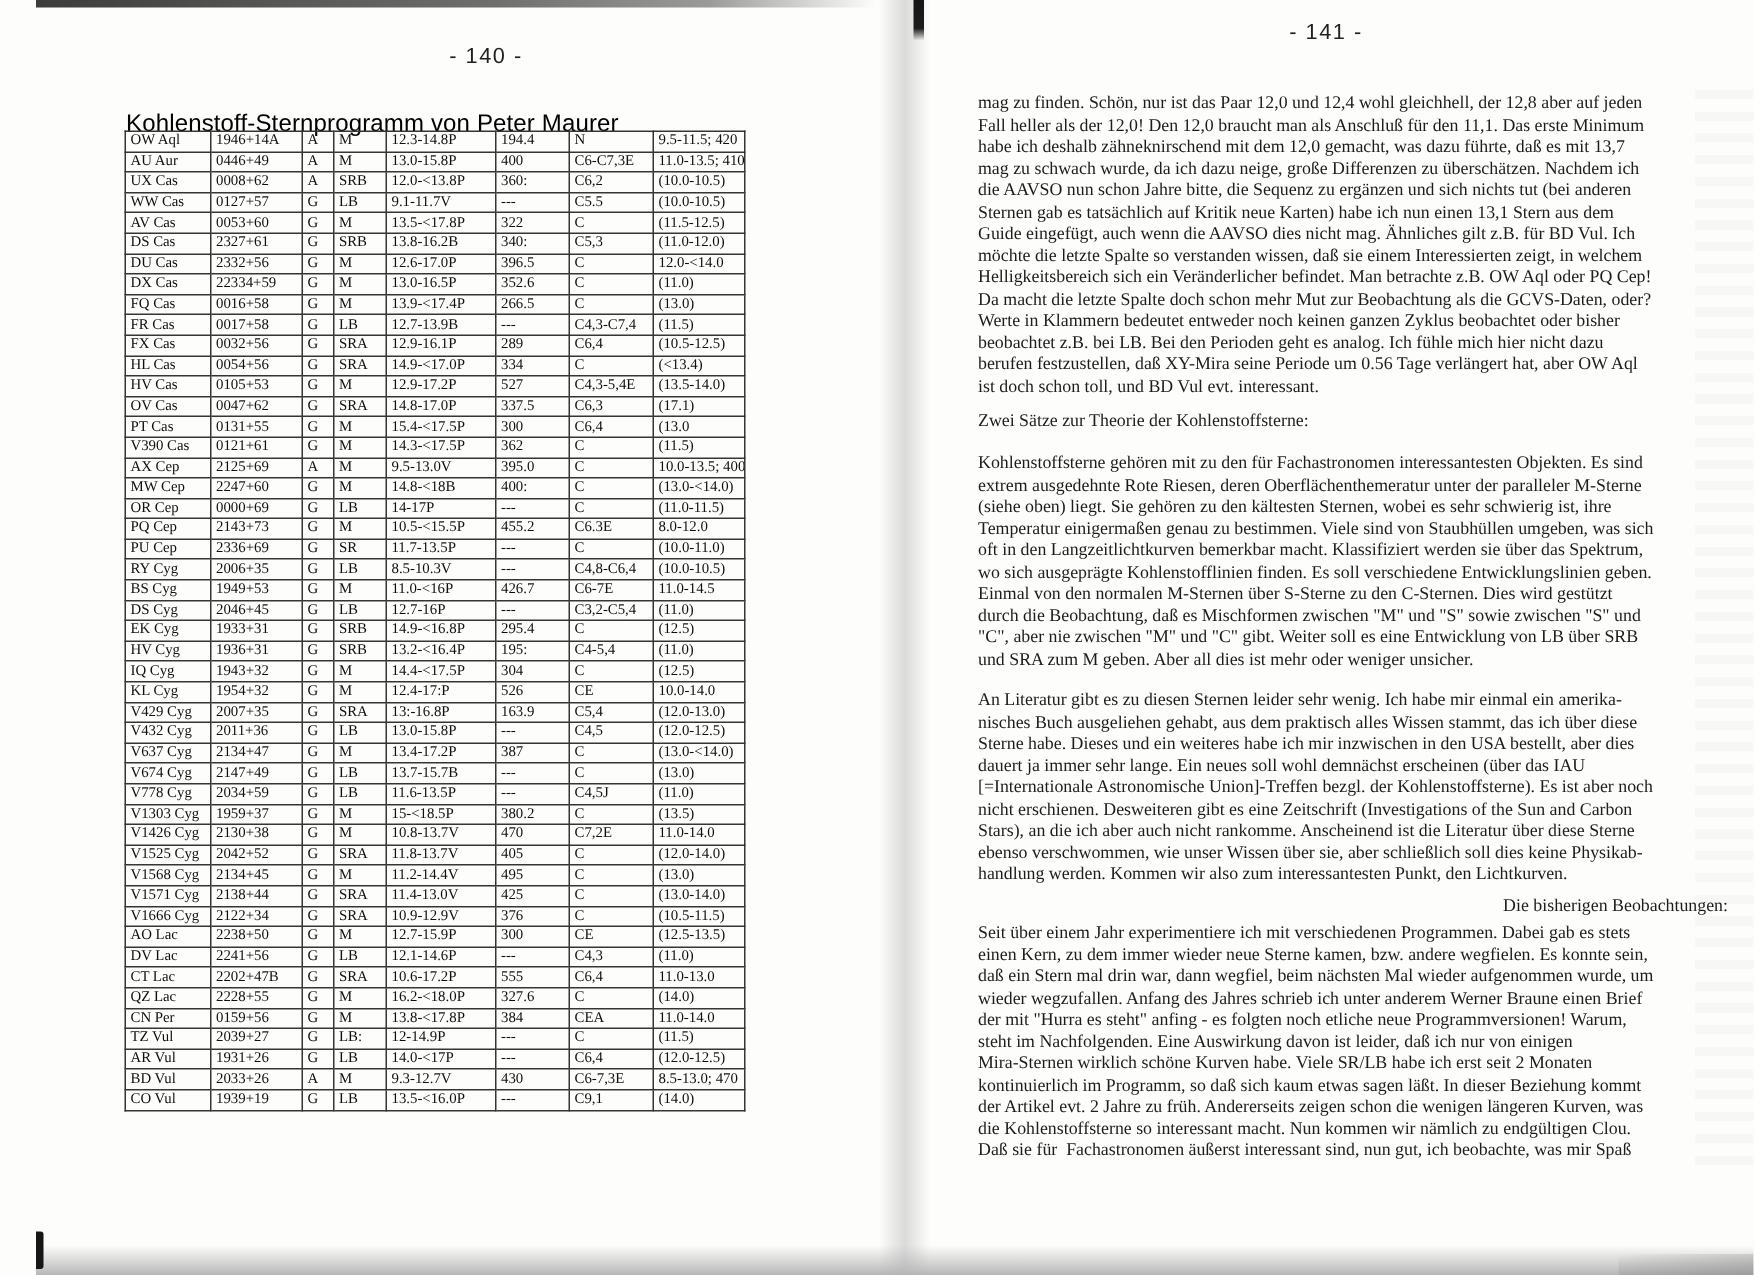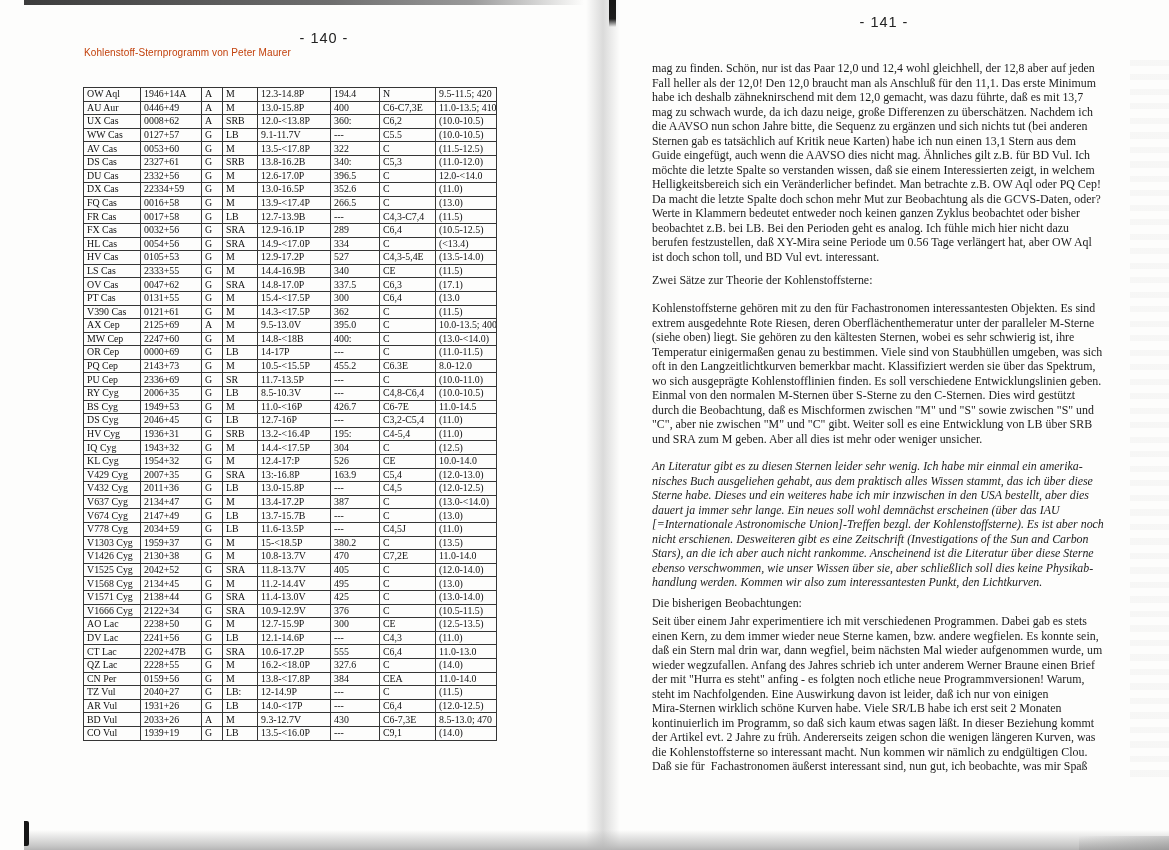--- a/index.html
+++ b/index.html
@@ -50,23 +50,23 @@
   .pagenum {
     position: absolute; width: 110px; text-align: center;
     font-family: "Liberation Sans", sans-serif;
     font-size: 14.5px; color: #222; letter-spacing: 1px;
   }
   #pn-left  { left: 245px; top: 30px; }
   #pn-right { left: 805px; top: 14px; }
 
   
   .lp-title {
-    position: absolute; left: 60px; top: 47px;
+    position: absolute; left: 60px; top: 74px;
     font-family: "Liberation Sans", sans-serif;
-    font-size: 10px; color: #c2410c; letter-spacing: 0.1px;
+    font-size: 16px; color: #000000; letter-spacing: 0.1px;
   }
   #star-table {
     position: absolute; left: 59px; top: 87px;
     border-collapse: collapse; table-layout: fixed;
     width: 413px;
     border: 1.5px solid #2b2b2b;
   }
   #star-table td {
     border: 1px solid #353535;
     height: 12.6px; line-height: 12.2px;
@@ -80,22 +80,22 @@
   .rp-text {
     position: absolute; left: 628px; width: 500px;
     font-family: "Liberation Serif", serif;
     font-size: 11.9px; line-height: 14.5px;
     color: #1c1c1c;
     white-space: pre;
   }
   #rp-para1   { top: 61px; }
   #rp-head1   { top: 273px; }
   #rp-para2   { top: 301px; }
-  #rp-para3   { top: 459px; font-style: italic; }
-  #rp-head2   { top: 596px; }
+  #rp-para3   { top: 459px; }
+  #rp-head2   { top: 596px; text-align: right; }
   #rp-para4   { top: 614px; }
 </style>
 </head>
 <body>
 
 <div style="position:absolute; inset:0;margin-left:24px;">
 
   <div class="artifact top-edge"></div>
   <div class="artifact gutter-shadow"></div>
   <div class="artifact gutter-mark"></div>
@@ -243,30 +243,20 @@
             <td>HV Cas</td>
             <td>0105+53</td>
             <td>G</td>
             <td>M</td>
             <td>12.9-17.2P</td>
             <td>527</td>
             <td>C4,3-5,4E</td>
             <td>(13.5-14.0)</td>
           </tr>
           <tr>
-            <td>LS Cas</td>
-            <td>2333+55</td>
-            <td>G</td>
-            <td>M</td>
-            <td>14.4-16.9B</td>
-            <td>340</td>
-            <td>CE</td>
-            <td>(11.5)</td>
-          </tr>
-          <tr>
             <td>OV Cas</td>
             <td>0047+62</td>
             <td>G</td>
             <td>SRA</td>
             <td>14.8-17.0P</td>
             <td>337.5</td>
             <td>C6,3</td>
             <td>(17.1)</td>
           </tr>
           <tr>
@@ -361,20 +351,30 @@
           </tr>
           <tr>
             <td>DS Cyg</td>
             <td>2046+45</td>
             <td>G</td>
             <td>LB</td>
             <td>12.7-16P</td>
             <td>---</td>
             <td>C3,2-C5,4</td>
             <td>(11.0)</td>
+          </tr>
+          <tr>
+            <td>EK Cyg</td>
+            <td>1933+31</td>
+            <td>G</td>
+            <td>SRB</td>
+            <td>14.9-&lt;16.8P</td>
+            <td>295.4</td>
+            <td>C</td>
+            <td>(12.5)</td>
           </tr>
           <tr>
             <td>HV Cyg</td>
             <td>1936+31</td>
             <td>G</td>
             <td>SRB</td>
             <td>13.2-&lt;16.4P</td>
             <td>195:</td>
             <td>C4-5,4</td>
             <td>(11.0)</td>
@@ -554,21 +554,21 @@
             <td>0159+56</td>
             <td>G</td>
             <td>M</td>
             <td>13.8-&lt;17.8P</td>
             <td>384</td>
             <td>CEA</td>
             <td>11.0-14.0</td>
           </tr>
           <tr>
             <td>TZ Vul</td>
-            <td>2040+27</td>
+            <td>2039+27</td>
             <td>G</td>
             <td>LB:</td>
             <td>12-14.9P</td>
             <td>---</td>
             <td>C</td>
             <td>(11.5)</td>
           </tr>
           <tr>
             <td>AR Vul</td>
             <td>1931+26</td>

